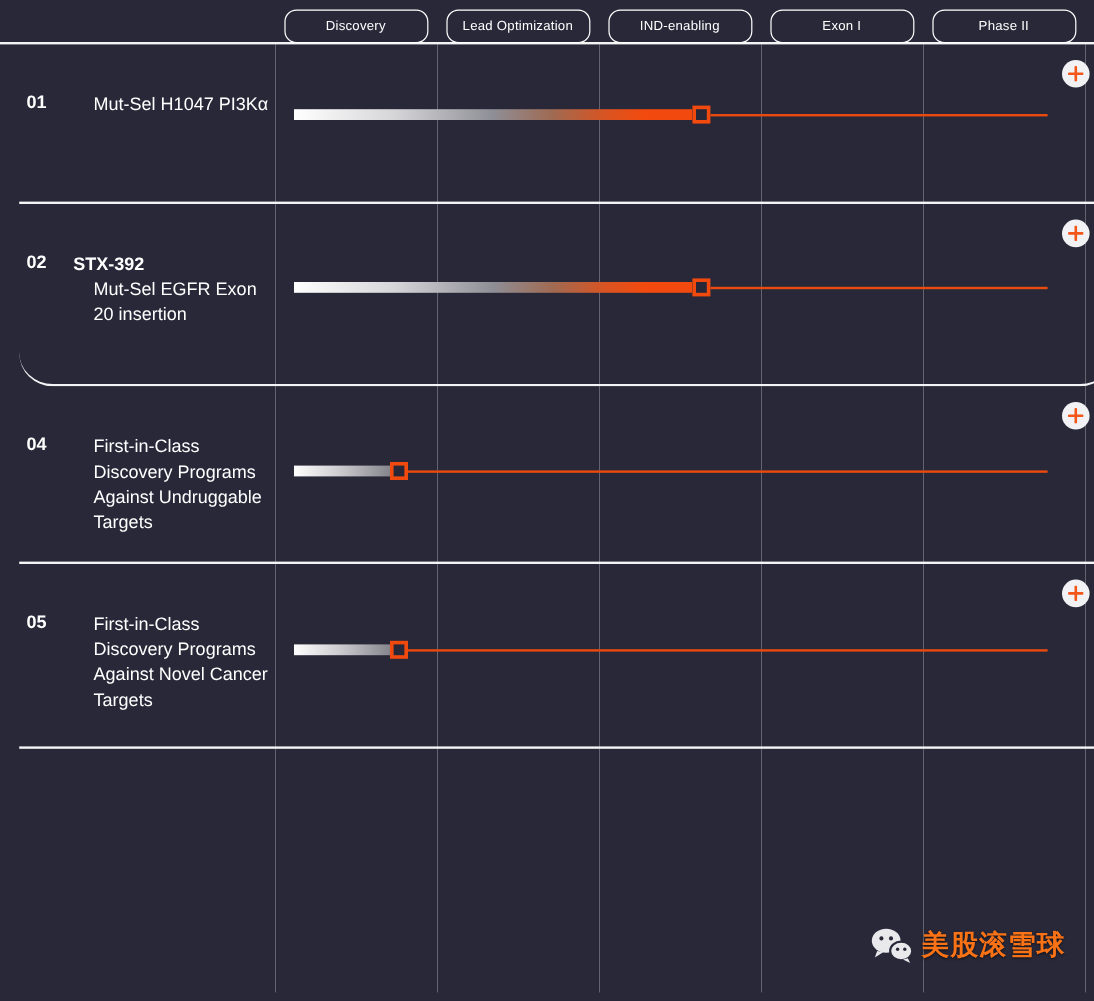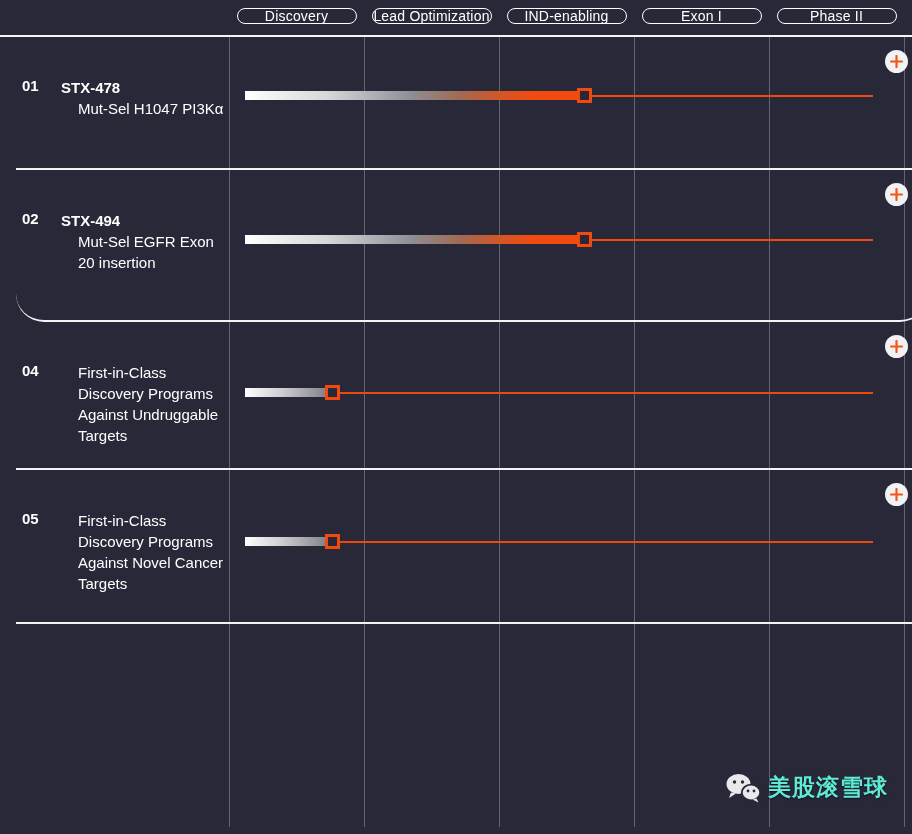--- a/index.html
+++ b/index.html
@@ -15,24 +15,24 @@
   .phase-header {
     position:absolute; top:0; left:0; width:912px; height:37px;
     border-bottom:2px solid #f4f4f6;
   }
   .phase-cells {
     position:absolute; left:229px; top:8px; width:675px;
     display:flex;
   }
   .phase-cell { width:135px; display:flex; justify-content:center; }
   .pill {
-    width:120px; height:16px;
+    width:120px; height:28px;
     border:1.3px solid #ffffff; border-radius:10px;
     display:flex; align-items:center; justify-content:center;
-    font-size:14px; letter-spacing:.2px; color:#ffffff;
+    font-size:11px; letter-spacing:.2px; color:#ffffff;
     background:transparent;
   }
 
   
   .grid-overlay {
     position:absolute; top:37px; left:229px; width:676px; height:790px;
     background:repeating-linear-gradient(90deg,
       rgba(255,255,255,.28) 0 1px, transparent 1px 135px);
     pointer-events:none;
   }
@@ -91,21 +91,21 @@
     padding:0;
   }
 
   
   .watermark {
     position:absolute; top:772px; right:24px;
     display:flex; align-items:center; gap:7px;
     z-index:5;
   }
   .watermark-text {
-    font-size:23px; font-weight:600; color:#5eead4;
+    font-size:23px; font-weight:600; color:#f97316;
     letter-spacing:1px;
     text-shadow:0 1px 2px rgba(0,0,0,.65);
     font-family:"Liberation Sans","DejaVu Sans",sans-serif;
   }
 </style>
 </head>
 <body>
 
 <div class="phase-header">
   <div class="phase-cells">
@@ -127,39 +127,38 @@
   </div>
 </div>
 
 <div class="grid-overlay"></div>
 
 <div class="rows">
 
   <div class="row row-1">
     <div class="row-num">01</div>
     <div class="row-text">
-      <div class="row-title">STX-478</div>
       <div class="row-desc">Mut-Sel H1047 PI3Kα</div>
     </div>
     <div class="bar">
       <div class="bar-fill fill-orange" style="width: 332px;"></div>
       <div class="bar-marker"></div>
       <div class="bar-line" style="width: 281px;"></div>
     </div>
     <button class="plus-btn">
       <svg width="13" height="13" viewBox="0 0 13 13">
           <path d="M6.5 1v11M1 6.5h11" stroke="#f25618" stroke-width="2.2" stroke-linecap="round" fill="none"></path>
         </svg>
     </button>
   </div>
 
   <div class="row row-2">
     <div class="row-num">02</div>
     <div class="row-text">
-      <div class="row-title">STX-494</div>
+      <div class="row-title">STX-392</div>
       <div class="row-desc">Mut-Sel EGFR Exon 20 insertion</div>
     </div>
     <div class="bar">
       <div class="bar-fill fill-orange" style="width: 332px;"></div>
       <div class="bar-marker"></div>
       <div class="bar-line" style="width: 281px;"></div>
     </div>
     <button class="plus-btn">
       <svg width="13" height="13" viewBox="0 0 13 13">
           <path d="M6.5 1v11M1 6.5h11" stroke="#f25618" stroke-width="2.2" stroke-linecap="round" fill="none"></path>

